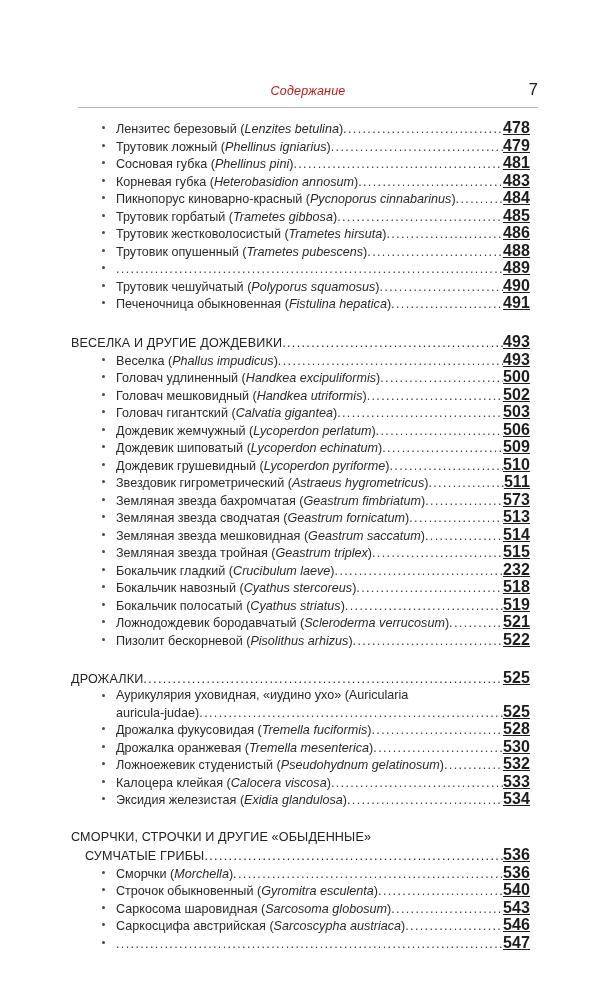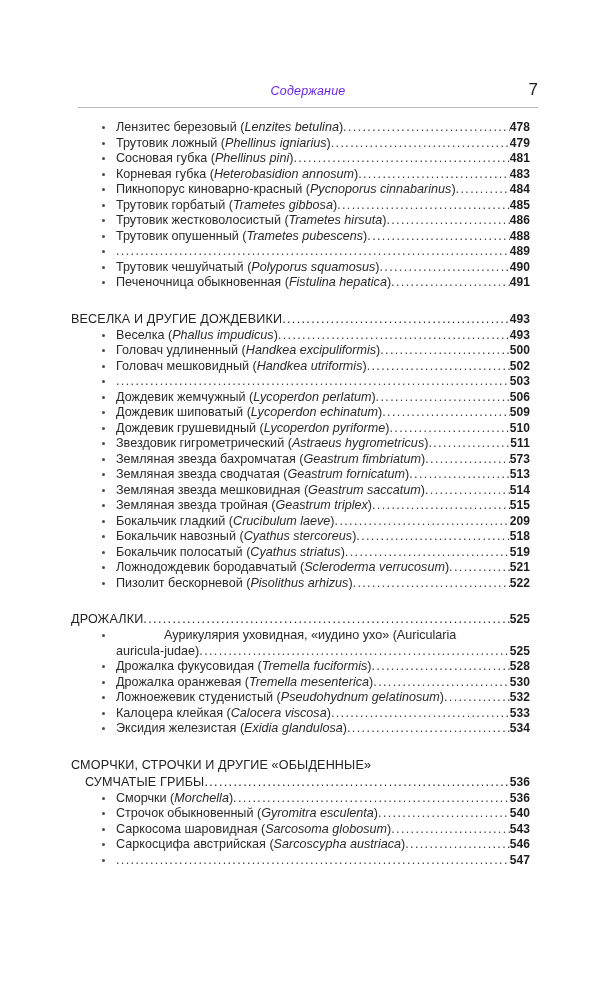--- a/index.html
+++ b/index.html
@@ -35,21 +35,21 @@
   }
   .running-head-title {
     position: absolute;
     left: 0;
     top: 0;
     width: 460px;
     text-align: center;
     font-style: italic;
     font-size: 12.5px;
     letter-spacing: 0.2px;
-    color: #6d28d9;
+    color: #b91c1c;
   }
   .running-head-folio {
     position: absolute;
     right: 0;
     top: -4px;
     font-size: 17px;
     font-weight: 400;
     color: #1d1d1d;
   }
   .head-rule {
@@ -127,31 +127,31 @@
     color: #3a3a3a;
     font-size: 12.6px;
     letter-spacing: 1.35px;
     min-width: 6px;
   }
   .leader-page {
     flex: 0 0 auto;
     text-align: right;
     font-weight: 700;
     color: #1d1d1d;
-    font-size: 12px;
+    font-size: 16px;
     letter-spacing: 0.1px;
+    text-decoration: underline;
   }
   .section-row .leader-page,
   .section-row .leader-dots { color: #1d1d1d; }
   .section-row .leader-page { font-weight: 700; }
 
   
   .entry-line-plain {
     white-space: nowrap;
-    margin-left: 48px;
   }
 
   .sci { font-style: italic; }
 </style>
 </head>
 <body>
 
 <div class="page">
 
   <div class="running-head">
@@ -277,20 +277,21 @@
         <span class="entry-bullet"></span>
         <span class="leader-line">
           <span class="leader-text">Головач мешковидный (<span class="sci">Handkea utriformis</span>)</span>
           <span class="leader-dots">........................................................................................................................................................................................................</span>
           <span class="leader-page">502</span>
         </span>
       </div>
       <div class="toc-row entry-row">
         <span class="entry-bullet"></span>
         <span class="leader-line">
+          <span class="leader-text">Головач гигантский (<span class="sci">Calvatia gigantea</span>)</span>
           <span class="leader-dots">........................................................................................................................................................................................................</span>
           <span class="leader-page">503</span>
         </span>
       </div>
       <div class="toc-row entry-row">
         <span class="entry-bullet"></span>
         <span class="leader-line">
           <span class="leader-text">Дождевик жемчужный (<span class="sci">Lycoperdon perlatum</span>)</span>
           <span class="leader-dots">........................................................................................................................................................................................................</span>
           <span class="leader-page">506</span>
@@ -350,21 +351,21 @@
           <span class="leader-text">Земляная звезда тройная (<span class="sci">Geastrum triplex</span>)</span>
           <span class="leader-dots">........................................................................................................................................................................................................</span>
           <span class="leader-page">515</span>
         </span>
       </div>
       <div class="toc-row entry-row">
         <span class="entry-bullet"></span>
         <span class="leader-line">
           <span class="leader-text">Бокальчик гладкий (<span class="sci">Crucibulum laeve</span>)</span>
           <span class="leader-dots">........................................................................................................................................................................................................</span>
-          <span class="leader-page">209</span>
+          <span class="leader-page">232</span>
         </span>
       </div>
       <div class="toc-row entry-row">
         <span class="entry-bullet"></span>
         <span class="leader-line">
           <span class="leader-text">Бокальчик навозный (<span class="sci">Cyathus stercoreus</span>)</span>
           <span class="leader-dots">........................................................................................................................................................................................................</span>
           <span class="leader-page">518</span>
         </span>
       </div>

